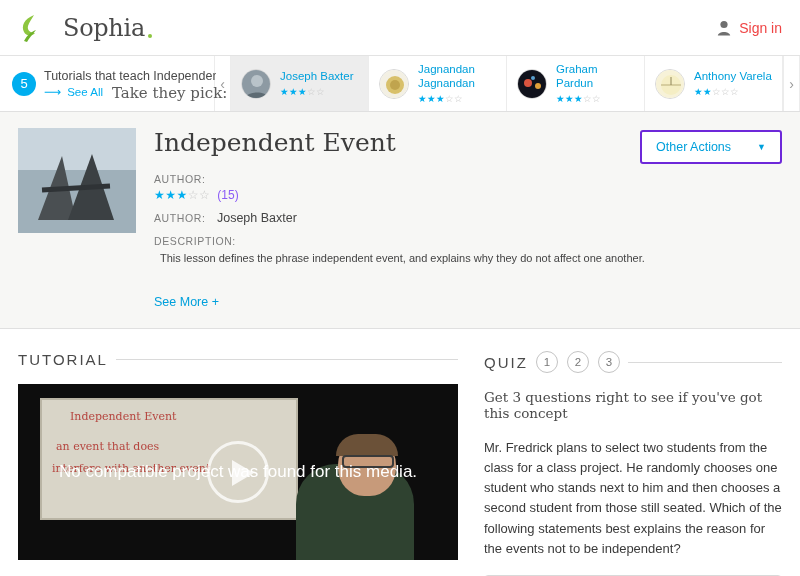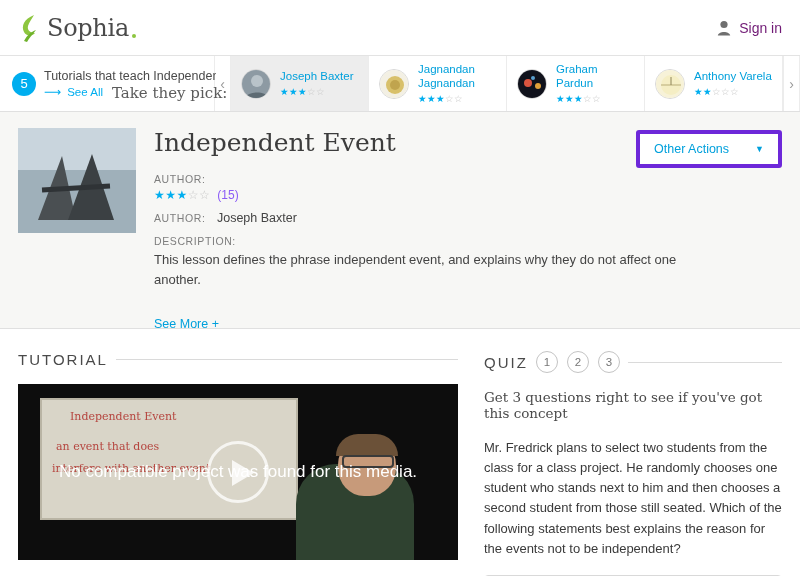--- a/index.html
+++ b/index.html
@@ -14,39 +14,39 @@
   
   .header {
     height: 56px;
     background: #ffffff;
     border-bottom: 1px solid #e3e3e3;
     display: flex;
     align-items: center;
     padding: 0 18px;
     position: relative;
   }
-  .logo-wrap { display: flex; align-items: center; gap: 7px; }
+  .logo-wrap { display: flex; align-items: center; gap: 23px; }
   .logo-mark { width: 22px; height: 30px; position: relative; }
   .logo-mark svg { display: block; }
   .logo-text {
     font-size: 24px;
     color: #4a4a4a;
     letter-spacing: -0.3px;
     font-family: "DejaVu Serif", serif;
     position: relative;
   }
   .logo-text .dot {
     position: absolute; right: -7px; bottom: 4px;
     width: 4px; height: 4px; border-radius: 50%;
     background: #8dc63f;
   }
   .signin {
     margin-left: auto;
     display: flex; align-items: center; gap: 8px;
-    font-size: 14px; color: #701a75;
+    font-size: 14px; color: #ef4444;
   }
   .person-icon { width: 14px; height: 16px; display: block; }
 
   
   .strip {
     height: 56px;
     display: flex;
     align-items: stretch;
     background: #ffffff;
     border-bottom: 1px solid #e0e0e0;
@@ -149,30 +149,31 @@
     color: #7d7d7d;
     letter-spacing: 0.6px;
     margin-bottom: 3px;
   }
   .rating-row { display: flex; align-items: center; gap: 7px; margin-bottom: 9px; }
   .rating-row .stars { font-size: 12px; margin-top: 0; }
   .rating-count { font-size: 12px; color: #8b5cf6; }
   .author-row { font-size: 12.5px; color: #444; margin-bottom: 10px; }
   .author-row .name { margin-left: 8px; }
   .desc {
-    font-size: 13px; color: #444; line-height: 1.5;
+    font-size: 11px; color: #444; line-height: 1.5;
     max-width: 540px;
+    margin-left: 6px;
   }
   .see-more {
     margin-top: 28px;
     font-size: 12.5px; color: #00a0dc;
   }
   .other-actions {
     position: absolute; right: 0; top: 2px;
-    border: 4px solid #6d28d9;
+    border: 2px solid #6d28d9;
     color: #00a0dc;
     background: #fff;
     border-radius: 3px;
     font-size: 12.5px;
     padding: 8px 14px;
     display: flex; align-items: center; gap: 26px;
   }
   .caret { font-size: 9px; }
 
   

